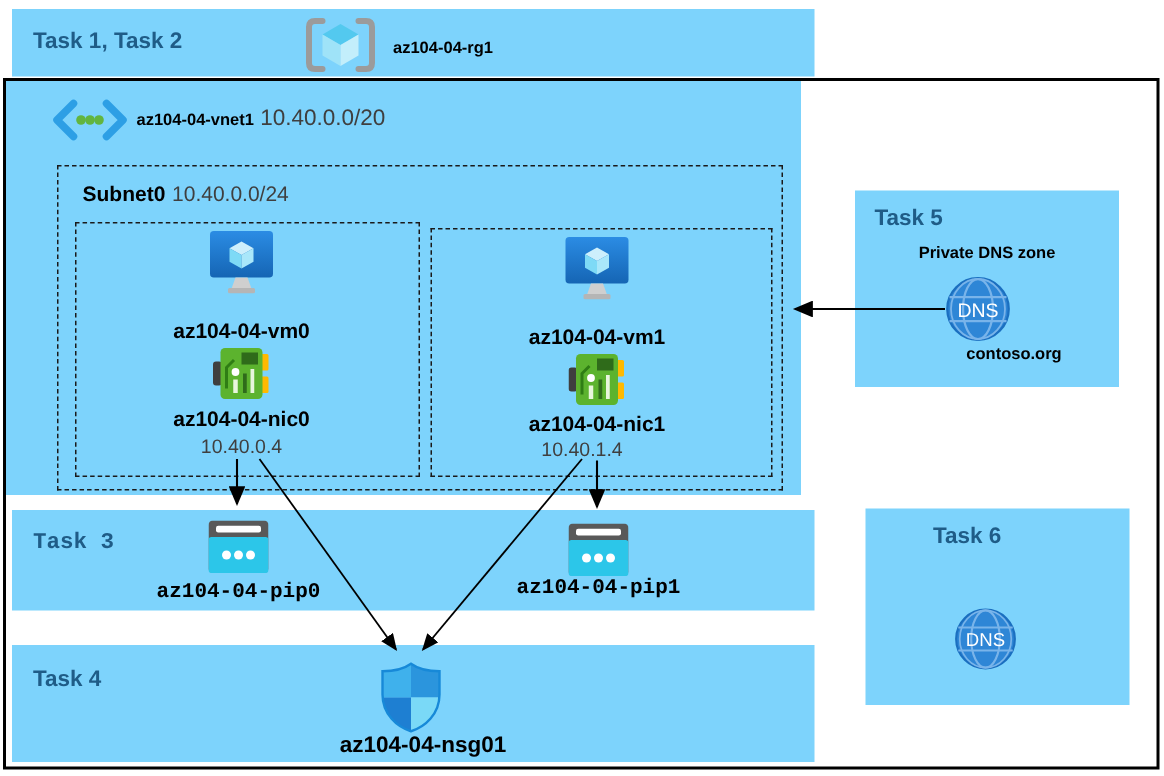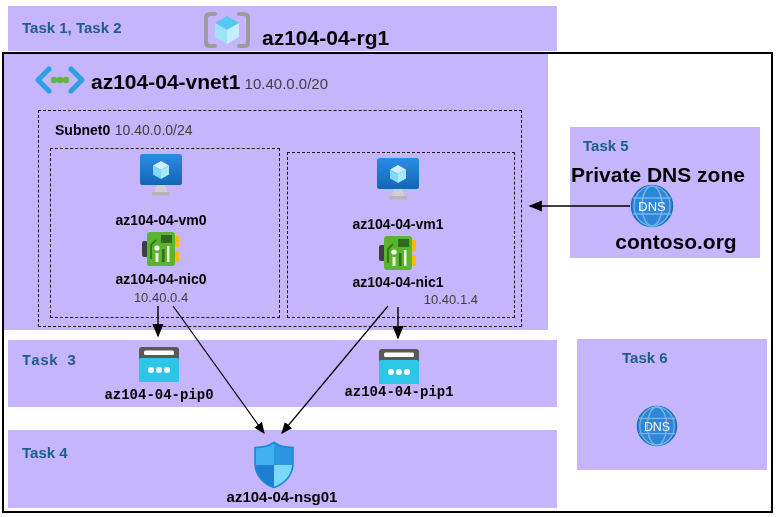--- a/index.html
+++ b/index.html
@@ -1,23 +1,23 @@
 <!DOCTYPE html>
 <html><head>
 <meta charset="utf-8">
 <style>
   html,body{margin:0;padding:0;background:#fff;}
   .page{position:relative;width:776px;height:517px;background:#fff;overflow:hidden;
         font-family:"Liberation Sans",sans-serif;color:#000;}
   .abs{position:absolute;}
   .big-box{left:2px;top:52px;width:771px;height:461px;border:2px solid #000;box-sizing:border-box;background:#fff;}
-  .band{background:#c4b5fd;padding-left:14px;}
+  .band{background:#7dd3fc;}
   .task-label{color:#1f5c87;font-weight:700;font-size:15px;}
   .res-label{font-weight:700;font-size:14px;color:#000;white-space:nowrap;}
-  .res-label-lg{font-weight:700;font-size:21px;color:#000;white-space:nowrap;}
+  .res-label-lg{font-weight:700;font-size:11px;color:#000;white-space:nowrap;}
   .cidr{font-weight:400;font-size:14px;color:#3f3f3f;}
   .ip{font-size:13px;color:#3f3f3f;}
   .dashed{border:1.5px dashed #1a1a1a;box-sizing:border-box;}
   .ctr{text-align:center;}
   .connectors{left:0;top:0;width:776px;height:517px;pointer-events:none;z-index:50;}
   svg{display:block;}
 </style>
 </head>
 <body>
 
@@ -121,21 +121,21 @@
         <rect x="5" y="1" width="28" height="34" rx="3" fill="#5cb32e"></rect>
         <rect x="19" y="4" width="11" height="8" fill="#2f6b1a"></rect>
         <path d="M9 28 L9 14 L14 9" fill="none" stroke="#2f7d14" stroke-width="2"></path>
         <circle cx="15" cy="17" r="2.6" fill="#fff"></circle>
         <rect x="13.5" y="22" width="3" height="9" fill="#e8f6dc"></rect>
         <rect x="20" y="18" width="2.5" height="13" fill="#2f6b1a"></rect>
         <rect x="25" y="15" width="2.5" height="16" fill="#e8f6dc"></rect>
       </svg>
     </span>
     <span class="abs ctr res-label" style="left:314px;top:220px;width:160px;">az104-04-nic1</span>
-    <span class="abs ctr ip" style="left:314px;top:238px;width:160px;text-align:right;">10.40.1.4</span>
+    <span class="abs ctr ip" style="left:304px;top:238px;width:160px;">10.40.1.4</span>
   </div>
 
   <div class="abs band" style="left:8px;top:340px;width:535px;height:67px;font-family:Liberation Mono, monospace;">
     <span class="abs task-label" style="left:14px;top:13px;">Task 3</span>
     <span class="abs" style="left:131px;top:7px;">
       <svg width="40" height="35" viewBox="0 0 40 35">
         <rect x="0" y="0" width="40" height="35" rx="3" fill="#595959"></rect>
         <rect x="5" y="3.5" width="30" height="4.5" rx="1.5" fill="#fff"></rect>
         <rect x="0" y="11" width="40" height="24" rx="2" fill="#2cc6e9"></rect>
         <circle cx="12" cy="23" r="3" fill="#fff"></circle>

